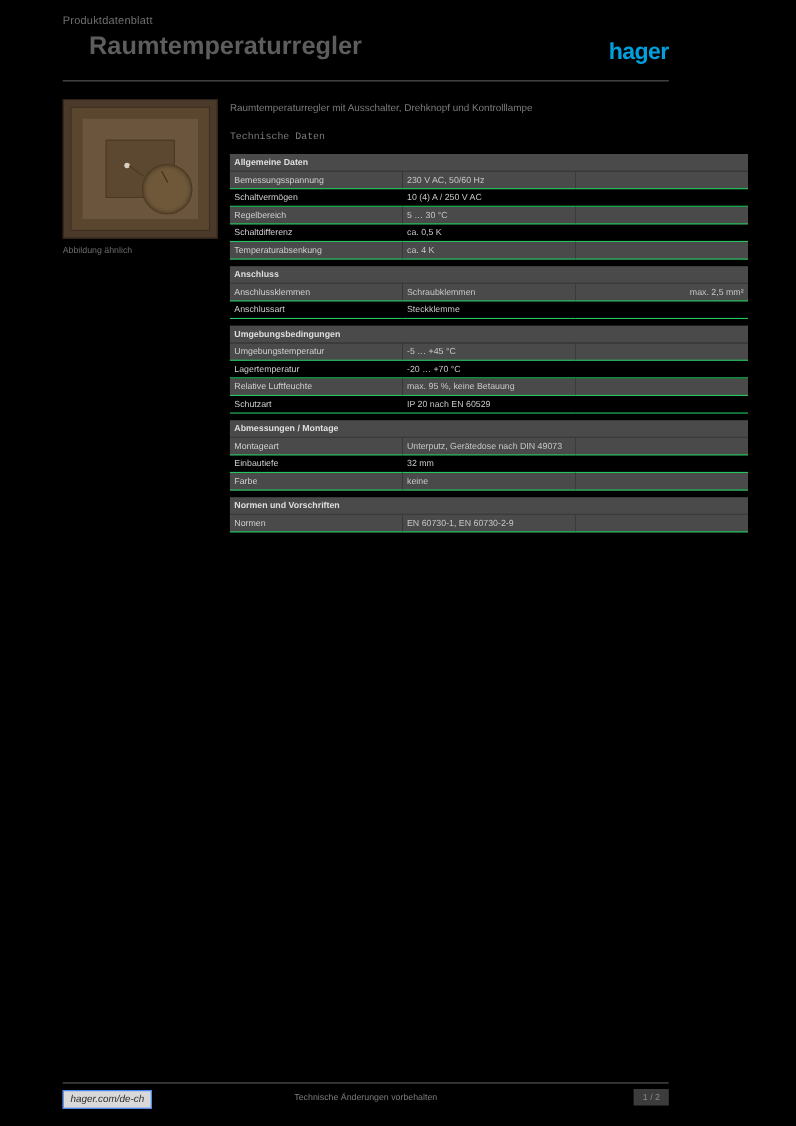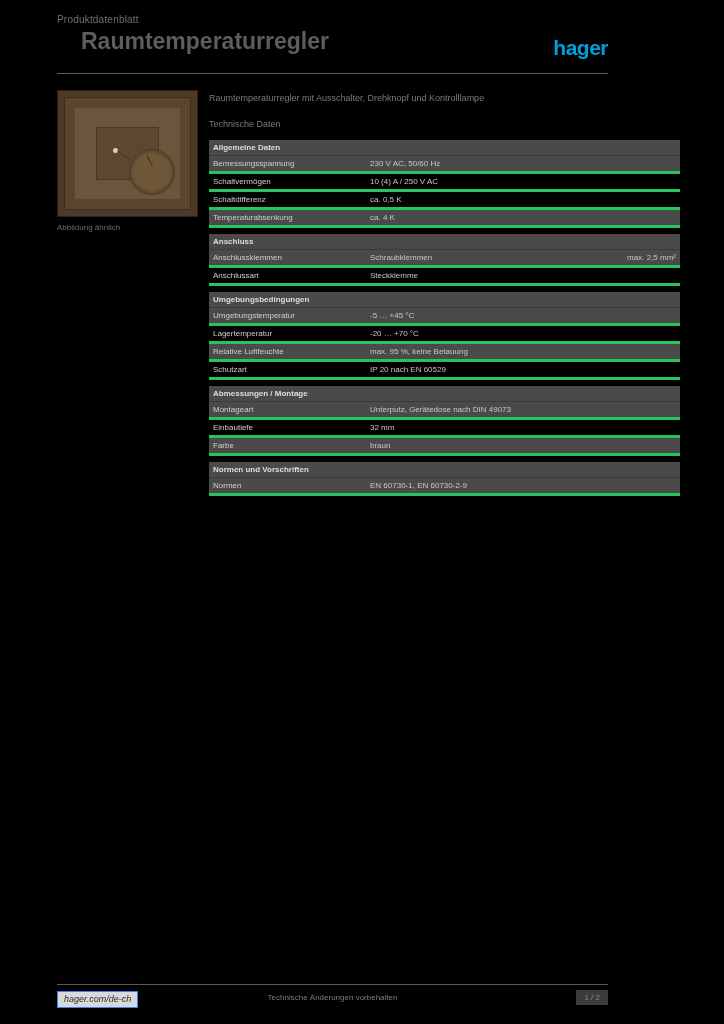--- a/index.html
+++ b/index.html
@@ -171,41 +171,42 @@
     font-size: 9px;
     color: #7a7a7a;
     line-height: 13px;
     margin: 0 0 13px 0;
   }
   .section-label {
     font-size: 9px;
     color: #7a7a7a;
     line-height: 13px;
     margin: 0 0 9px 0;
+    font-family: Liberation Mono, monospace;
   }
 
   
   .spec-table {
     width: 100%;
     border-collapse: collapse;
     table-layout: fixed;
   }
   .spec-table tr.band td {
     background: #4a4a4a;
   }
   .spec-table tr.plain td {
     background: transparent;
   }
   .spec-table td {
     font-size: 8px;
     color: #b9b9b9;
     line-height: 11px;
     padding: 2px 4px 2px 4px;
     vertical-align: top;
-    border-bottom: 3px solid #22c55e;
+    border-bottom: 1px solid #22c55e;
   }
   .spec-table td.key {
     width: 150px;
     color: #cfcfcf;
   }
   .spec-table td.val {
     color: #c7c7c7;
   }
   .spec-table td.val-right {
     text-align: right;
@@ -315,20 +316,25 @@
           <tr class="band">
             <td class="key">Bemessungsspannung</td>
             <td class="val">230 V AC, 50/60 Hz</td>
             <td class="val-right"></td>
           </tr>
           <tr class="plain">
             <td class="key">Schaltvermögen</td>
             <td class="val">10 (4) A / 250 V AC</td>
             <td class="val-right"></td>
           </tr>
+          <tr class="band">
+            <td class="key">Regelbereich</td>
+            <td class="val">5 … 30 °C</td>
+            <td class="val-right"></td>
+          </tr>
           <tr class="plain">
             <td class="key">Schaltdifferenz</td>
             <td class="val">ca. 0,5 K</td>
             <td class="val-right"></td>
           </tr>
           <tr class="band">
             <td class="key">Temperaturabsenkung</td>
             <td class="val">ca. 4 K</td>
             <td class="val-right"></td>
           </tr>
@@ -385,21 +391,21 @@
             <td class="val">Unterputz, Gerätedose nach DIN 49073</td>
             <td class="val-right"></td>
           </tr>
           <tr class="plain">
             <td class="key">Einbautiefe</td>
             <td class="val">32 mm</td>
             <td class="val-right"></td>
           </tr>
           <tr class="band">
             <td class="key">Farbe</td>
-            <td class="val">braun</td>
+            <td class="val">keine</td>
             <td class="val-right"></td>
           </tr>
           <tr class="spacer-row">
             <td colspan="3"></td>
           </tr>
           <tr class="group-head">
             <td colspan="3">Normen und Vorschriften</td>
           </tr>
           <tr class="band">
             <td class="key">Normen</td>

